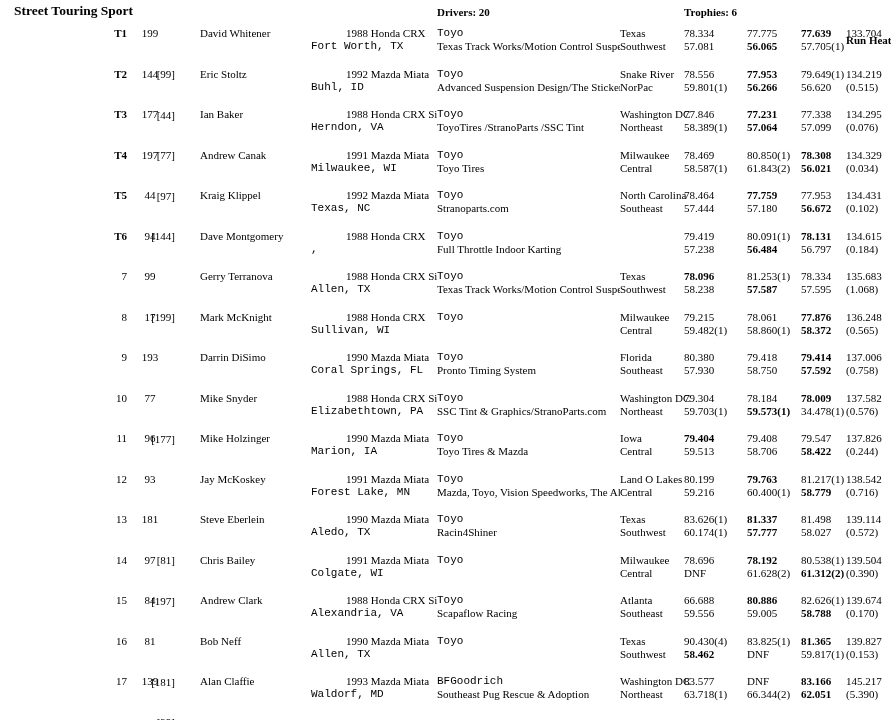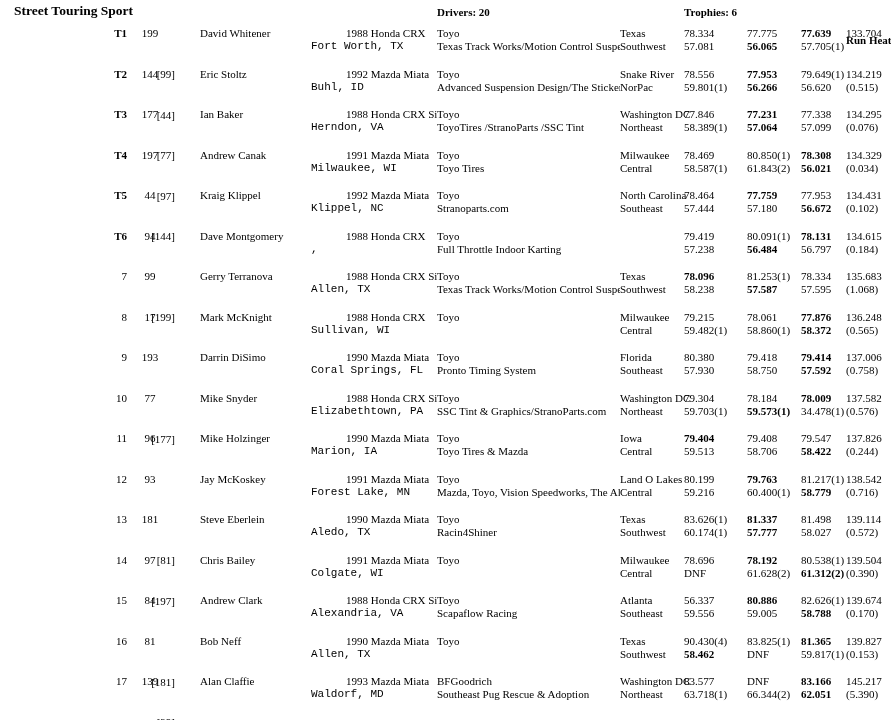--- a/index.html
+++ b/index.html
@@ -16,21 +16,21 @@
   .rows{position:absolute;left:0;top:27px;width:891px;}
   .row{position:relative;height:40.5px;}
   .c{position:absolute;white-space:nowrap;}
   .l2{top:13px;}
   .pos{left:95px;width:32px;text-align:right;}
   .num{left:128px;width:44px;text-align:center;}
   .alt{left:128px;width:47px;text-align:right;top:13px;margin-top:28px;}
   .name{left:180px;width:122px;margin-left:20px;}
   .car{left:314px;width:130px;margin-left:32px;}
   .city{left:311px;width:130px;top:13px;font-family:Liberation Mono, monospace;}
-  .tire{left:437px;width:183px;overflow:hidden;}
+  .tire{left:437px;width:183px;overflow:hidden;font-family:Liberation Mono, monospace;}
   .sponsor{left:437px;width:183px;top:13px;overflow:hidden;}
   .club{left:620px;width:70px;}
   .division{left:620px;width:70px;top:13px;}
   .t1{left:684px;width:58px;}
   .t2{left:747px;width:52px;}
   .t3{left:801px;width:46px;}
   .tot{left:846px;width:46px;}
   .b{font-weight:bold;}
 </style>
 </head>
@@ -126,21 +126,21 @@
     <span class="c tot">134.329</span>
     <span class="c tot l2">(0.034)</span>
   </div>
 
   <div class="row">
     <span class="c pos b">T5</span>
     <span class="c num">44</span>
     <span class="c alt">[144]</span>
     <span class="c name">Kraig Klippel</span>
     <span class="c car">1992 Mazda Miata</span>
-    <span class="c city">Klippel, NC</span>
+    <span class="c city">Texas, NC</span>
     <span class="c tire">Toyo</span>
     <span class="c sponsor">Stranoparts.com</span>
     <span class="c club">North Carolina</span>
     <span class="c division">Southeast</span>
     <span class="c t1">78.464</span>
     <span class="c t1 l2">57.444</span>
     <span class="c t2 b">77.759</span>
     <span class="c t2 l2">57.180</span>
     <span class="c t3">77.953</span>
     <span class="c t3 l2 b">56.672</span>
@@ -341,21 +341,21 @@
     <span class="c pos">15</span>
     <span class="c num">84</span>
     <span class="c alt"></span>
     <span class="c name">Andrew Clark</span>
     <span class="c car">1988 Honda CRX Si</span>
     <span class="c city">Alexandria, VA</span>
     <span class="c tire">Toyo</span>
     <span class="c sponsor">Scapaflow Racing</span>
     <span class="c club">Atlanta</span>
     <span class="c division">Southeast</span>
-    <span class="c t1">56.337</span>
+    <span class="c t1">66.688</span>
     <span class="c t1 l2">59.556</span>
     <span class="c t2 b">80.886</span>
     <span class="c t2 l2">59.005</span>
     <span class="c t3">82.626(1)</span>
     <span class="c t3 l2 b">58.788</span>
     <span class="c tot">139.674</span>
     <span class="c tot l2">(0.170)</span>
   </div>
 
   <div class="row">

